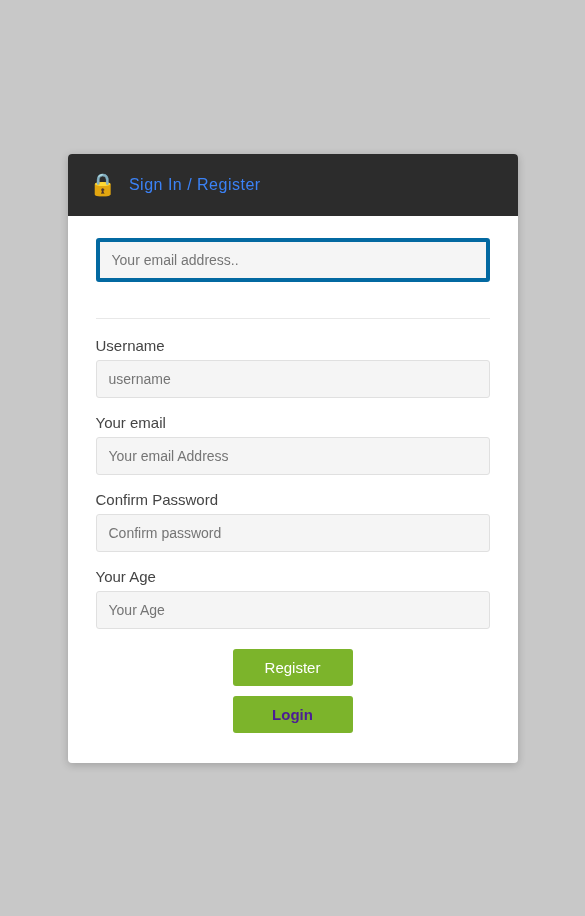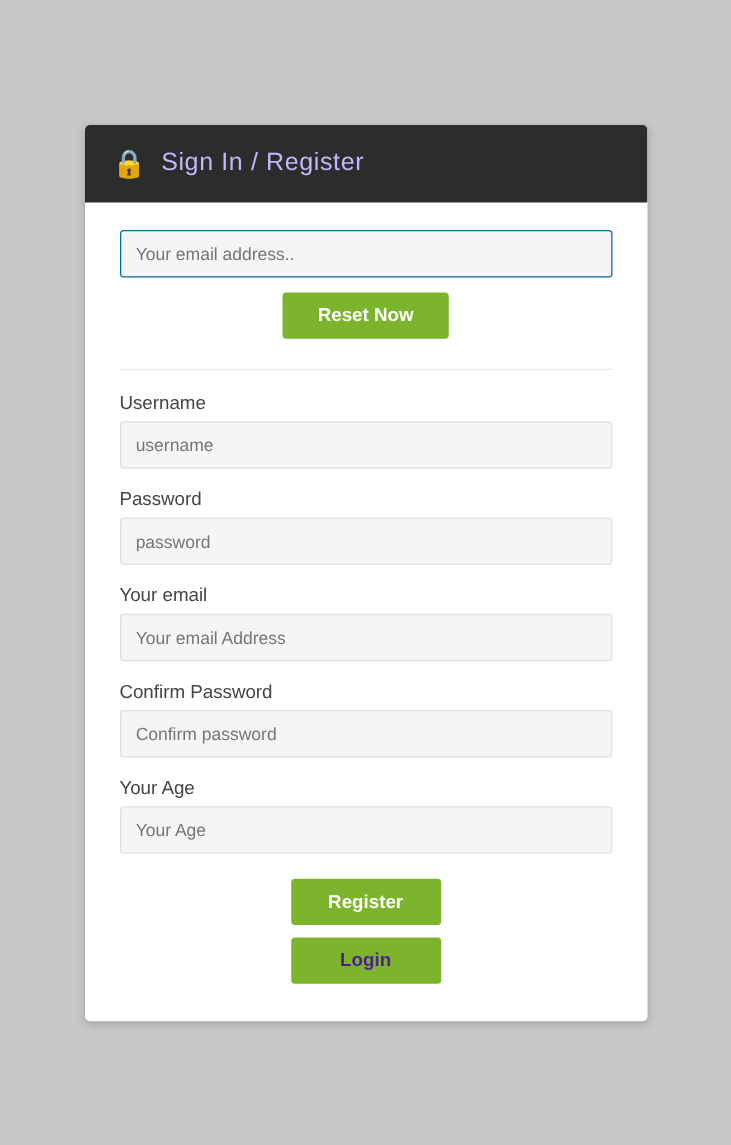--- a/index.html
+++ b/index.html
@@ -33,38 +33,38 @@
       align-items: center;
       gap: 12px;
     }
 
     .lock-icon {
       color: #ffffff;
       font-size: 22px;
     }
 
     .card-header-title {
-      color: #c4b5fd;
-      font-size: 20px;
+      color: #3b82f6;
+      font-size: 16px;
       font-weight: normal;
       letter-spacing: 0.5px;
     }
 
     .card-body {
       padding: 22px 28px 30px 28px;
     }
 
     .reset-section {
       margin-bottom: 24px;
     }
 
     .email-reset-input {
       width: 100%;
       padding: 10px 12px;
-      border: 1px solid #0369a1;
+      border: 4px solid #0369a1;
       background-color: #f5f5f5;
       border-radius: 3px;
       font-size: 14px;
       color: #999;
       outline: none;
       margin-bottom: 12px;
     }
 
     .reset-btn-wrapper {
       display: flex;
@@ -120,21 +120,21 @@
     }
 
     .btn-register {
       background-color: #7cb42b;
       color: #ffffff;
       border: none;
       padding: 10px 28px;
       font-size: 15px;
       border-radius: 3px;
       cursor: pointer;
-      font-weight: bold;
+      font-weight: normal;
       width: 120px;
     }
 
     .btn-login {
       background-color: #7cb42b;
       color: #4c1d95;
       border: none;
       padding: 10px 28px;
       font-size: 15px;
       border-radius: 3px;
@@ -149,36 +149,29 @@
 <div class="card">
   <div class="card-header">
     <span class="lock-icon">🔒</span>
     <h1 class="card-header-title">Sign In / Register</h1>
   </div>
 
   <div class="card-body">
 
     <div class="reset-section">
       <input type="email" class="email-reset-input" placeholder="Your email address.." style="">
-      <div class="reset-btn-wrapper">
-        <button class="btn-green">Reset Now</button>
-      </div>
     </div>
 
     <hr class="divider">
 
     <div class="form-group">
       <label class="form-label">Username</label>
       <input type="text" class="form-input" placeholder="username" style="">
     </div>
 
-    <div class="form-group">
-      <label class="form-label">Password</label>
-      <input type="password" class="form-input" placeholder="password" style="">
-    </div>
 
     <div class="form-group">
       <label class="form-label">Your email</label>
       <input type="email" class="form-input" placeholder="Your email Address" style="">
     </div>
 
     <div class="form-group">
       <label class="form-label">Confirm Password</label>
       <input type="password" class="form-input" placeholder="Confirm password" style="">
     </div>

